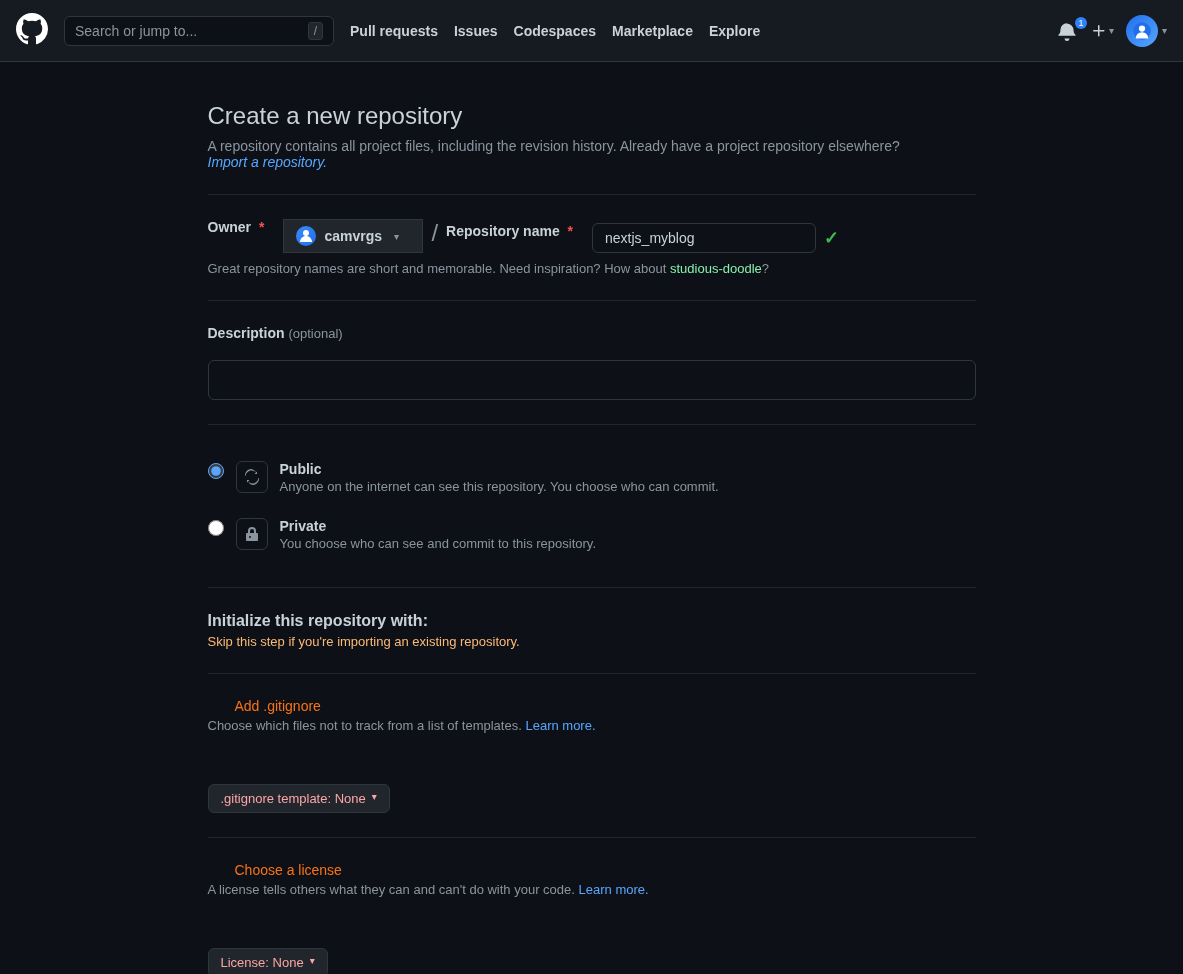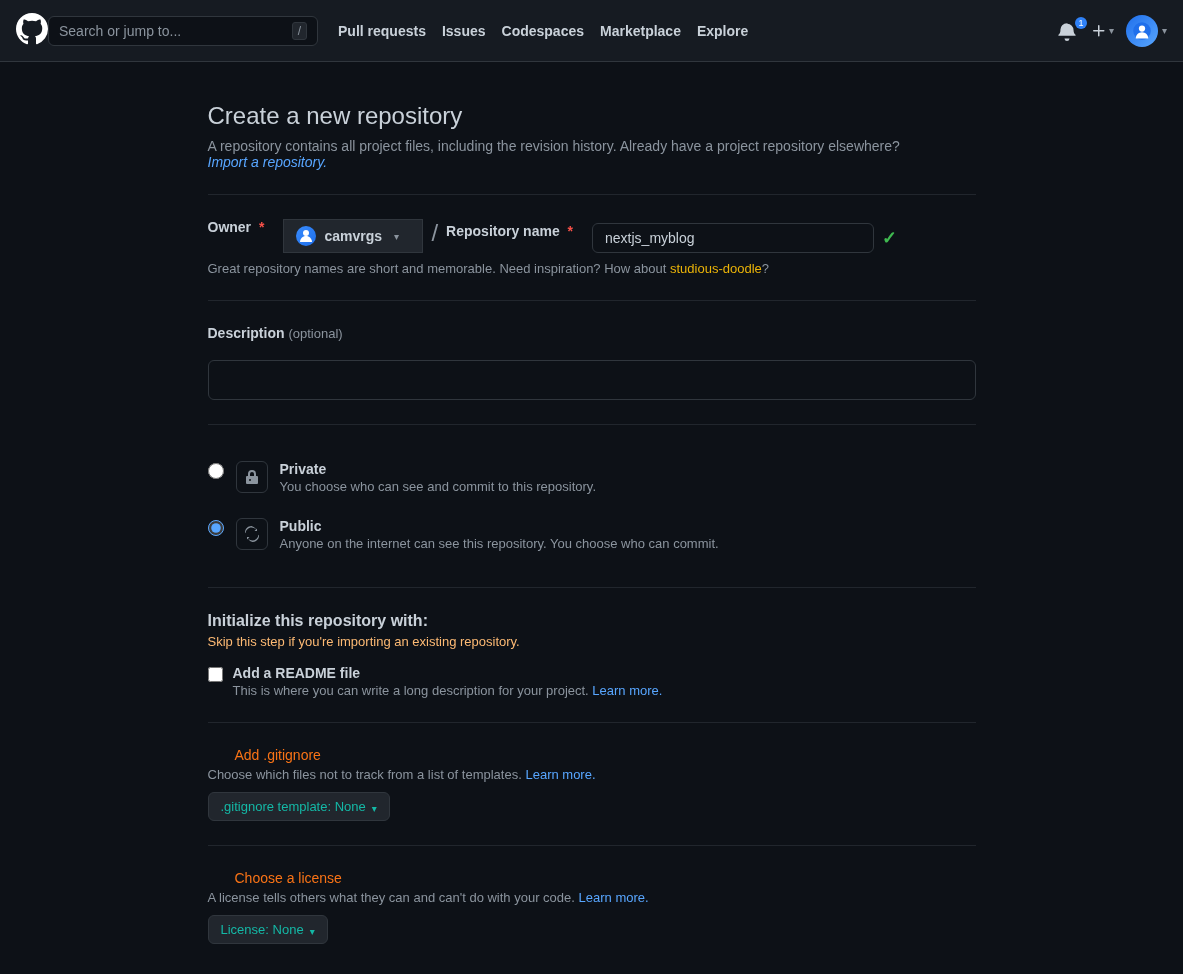--- a/index.html
+++ b/index.html
@@ -12,20 +12,21 @@
     }
 
     
     .navbar {
       background-color: #161b22;
       border-bottom: 1px solid #30363d;
       display: flex;
       align-items: center;
       padding: 0 16px;
       height: 62px;
+      gap: 16px;
     }
     .navbar-logo {
       width: 32px;
       height: 32px;
       flex-shrink: 0;
     }
     .navbar-search {
       display: flex;
       align-items: center;
       background: #0d1117;
@@ -46,21 +47,21 @@
       background: #21262d;
       border: 1px solid #30363d;
       border-radius: 3px;
       padding: 1px 5px;
       font-size: 12px;
       color: #8b949e;
     }
     .navbar-links {
       display: flex;
       gap: 16px;
-      margin-left: 20px;
+      margin-left: 0;
     }
     .navbar-link {
       color: #c9d1d9;
       text-decoration: none;
       font-size: 14px;
       font-weight: 600;
     }
     .navbar-right {
       margin-left: auto;
       display: flex;
@@ -173,41 +174,41 @@
     .owner-name { font-weight: 600; }
     .chevron { font-size: 10px; color: #8b949e; margin-left: 4px; }
 
     .repo-name-input {
       background: #0d1117;
       border: 1px solid #30363d;
       border-radius: 6px;
       padding: 6px 12px;
       color: #c9d1d9;
       font-size: 14px;
-      width: 282px;
+      width: 224px;
       outline: none;
     }
     .repo-name-valid {
       display: flex;
       align-items: center;
       gap: 8px;
     }
     .checkmark {
       color: #3fb950;
       font-size: 18px;
       font-weight: bold;
     }
 
     .hint-text {
       color: #8b949e;
       font-size: 13px;
       margin-top: 4px;
     }
     .hint-text a {
-      color: #eab308;
+      color: #86efac;
       text-decoration: none;
     }
 
     
     .description-section { margin-bottom: 16px; }
     .description-label {
       font-size: 14px;
       font-weight: 600;
       color: #c9d1d9;
       margin-bottom: 19px;
@@ -323,29 +324,30 @@
       font-size: 13px;
       color: #8b949e;
       margin-bottom: 10px;
     }
     .dropdown-desc a {
       color: #58a6ff;
       text-decoration: none;
     }
     .select-btn {
       display: inline-flex;
-      align-items: flex-end;
+      align-items: flex-start;
       gap: 6px;
       background: #21262d;
       border: 1px solid #30363d;
       border-radius: 6px;
       padding: 6px 12px;
-      color: #14b8a6;
-      font-size: 13px;
-      cursor: pointer;
+      color: #fca5a5;
+      font-size: 13px;
+      cursor: pointer;
+      margin-top: 41px;
     }
   </style>
 </head>
 <body>
 
 <nav class="navbar">
 
   <div>
     <svg class="navbar-logo" viewBox="0 0 16 16" fill="#ffffff" xmlns="http://www.w3.org/2000/svg">
       <path d="M8 0C3.58 0 0 3.58 0 8c0 3.54 2.29 6.53 5.47 7.59.4.07.55-.17.55-.38 0-.19-.01-.82-.01-1.49-2.01.37-2.53-.49-2.69-.94-.09-.23-.48-.94-.82-1.13-.28-.15-.68-.52-.01-.53.63-.01 1.08.58 1.23.82.72 1.21 1.87.87 2.33.66.07-.52.28-.87.51-1.07-1.78-.2-3.64-.89-3.64-3.95 0-.87.31-1.59.82-2.15-.08-.2-.36-1.02.08-2.12 0 0 .67-.21 2.2.82.64-.18 1.32-.27 2-.27.68 0 1.36.09 2 .27 1.53-1.04 2.2-.82 2.2-.82.44 1.1.16 1.92.08 2.12.51.56.82 1.27.82 2.15 0 3.07-1.87 3.75-3.65 3.95.29.25.54.73.54 1.48 0 1.07-.01 1.93-.01 2.2 0 .21.15.46.55.38A8.013 8.013 0 0016 8c0-4.42-3.58-8-8-8z"></path>
@@ -447,62 +449,52 @@
       <span class="optional-tag">(optional)</span>
     </div>
     <input type="text" class="description-input" placeholder="" style="">
   </div>
 
   <hr class="divider">
 
   <div class="visibility-section">
 
     <label class="visibility-option">
+      <input type="radio" name="visibility" checked="" style="">
+      <div class="visibility-icon">
+        <svg width="16" height="16" viewBox="0 0 16 16" fill="#8b949e">
+            <path d="M1.543 7.25C1.816 4.083 4.415 1.5 7.5 1.5c1.8 0 3.41.81 4.494 2.083L10.5 5H13V2.5l-1.017 1.017A6.498 6.498 0 007.5 0C3.91 0 1 2.91 1 6.5c0 .086.004.17.009.256L1.543 7.25zm12.914 1.5C14.184 11.917 11.585 14.5 8.5 14.5a5.987 5.987 0 01-4.494-2.083L5.5 11H3v2.5l1.017-1.017A6.498 6.498 0 008.5 16c3.59 0 6.5-2.91 6.5-6.5 0-.086-.004-.17-.009-.256L14.457 8.75z"></path>
+          </svg>
+      </div>
+      <div class="visibility-info">
+        <div class="visibility-title">Public</div>
+        <div class="visibility-desc">Anyone on the internet can see this repository. You choose who can commit.</div>
+      </div>
+    </label>
+
+    <label class="visibility-option">
       <input type="radio" name="visibility" style="">
       <div class="visibility-icon">
         <svg width="16" height="16" viewBox="0 0 16 16" fill="#8b949e">
             <path d="M4 5v2H3a1 1 0 00-1 1v6a1 1 0 001 1h10a1 1 0 001-1V8a1 1 0 00-1-1h-1V5a4 4 0 00-8 0zm6 0v2H6V5a2 2 0 014 0zm-5 6a1 1 0 112 0 1 1 0 01-2 0z"></path>
           </svg>
       </div>
       <div class="visibility-info">
         <div class="visibility-title">Private</div>
         <div class="visibility-desc">You choose who can see and commit to this repository.</div>
       </div>
     </label>
-
-    <label class="visibility-option">
-      <input type="radio" name="visibility" checked="" style="">
-      <div class="visibility-icon">
-        <svg width="16" height="16" viewBox="0 0 16 16" fill="#8b949e">
-            <path d="M1.543 7.25C1.816 4.083 4.415 1.5 7.5 1.5c1.8 0 3.41.81 4.494 2.083L10.5 5H13V2.5l-1.017 1.017A6.498 6.498 0 007.5 0C3.91 0 1 2.91 1 6.5c0 .086.004.17.009.256L1.543 7.25zm12.914 1.5C14.184 11.917 11.585 14.5 8.5 14.5a5.987 5.987 0 01-4.494-2.083L5.5 11H3v2.5l1.017-1.017A6.498 6.498 0 008.5 16c3.59 0 6.5-2.91 6.5-6.5 0-.086-.004-.17-.009-.256L14.457 8.75z"></path>
-          </svg>
-      </div>
-      <div class="visibility-info">
-        <div class="visibility-title">Public</div>
-        <div class="visibility-desc">Anyone on the internet can see this repository. You choose who can commit.</div>
-      </div>
-    </label>
   </div>
 
   <hr class="divider">
 
   <div>
     <div class="section-title">Initialize this repository with:</div>
     <div class="section-subtitle">Skip this step if you're importing an existing repository.</div>
 
-    <div class="checkbox-option">
-      <input type="checkbox" style="">
-      <div>
-        <div class="checkbox-label">Add a README file</div>
-        <div class="checkbox-desc">
-          <span>This is where you can write a long description for your project.</span>
-          <a>Learn more.</a>
-        </div>
-      </div>
-    </div>
   </div>
 
   <hr class="divider">
 
   <div class="dropdown-section">
     <div class="dropdown-title">Add .gitignore</div>
     <div class="dropdown-desc">
       <span>Choose which files not to track from a list of templates.</span>
       <a>Learn more.</a>
     </div>

